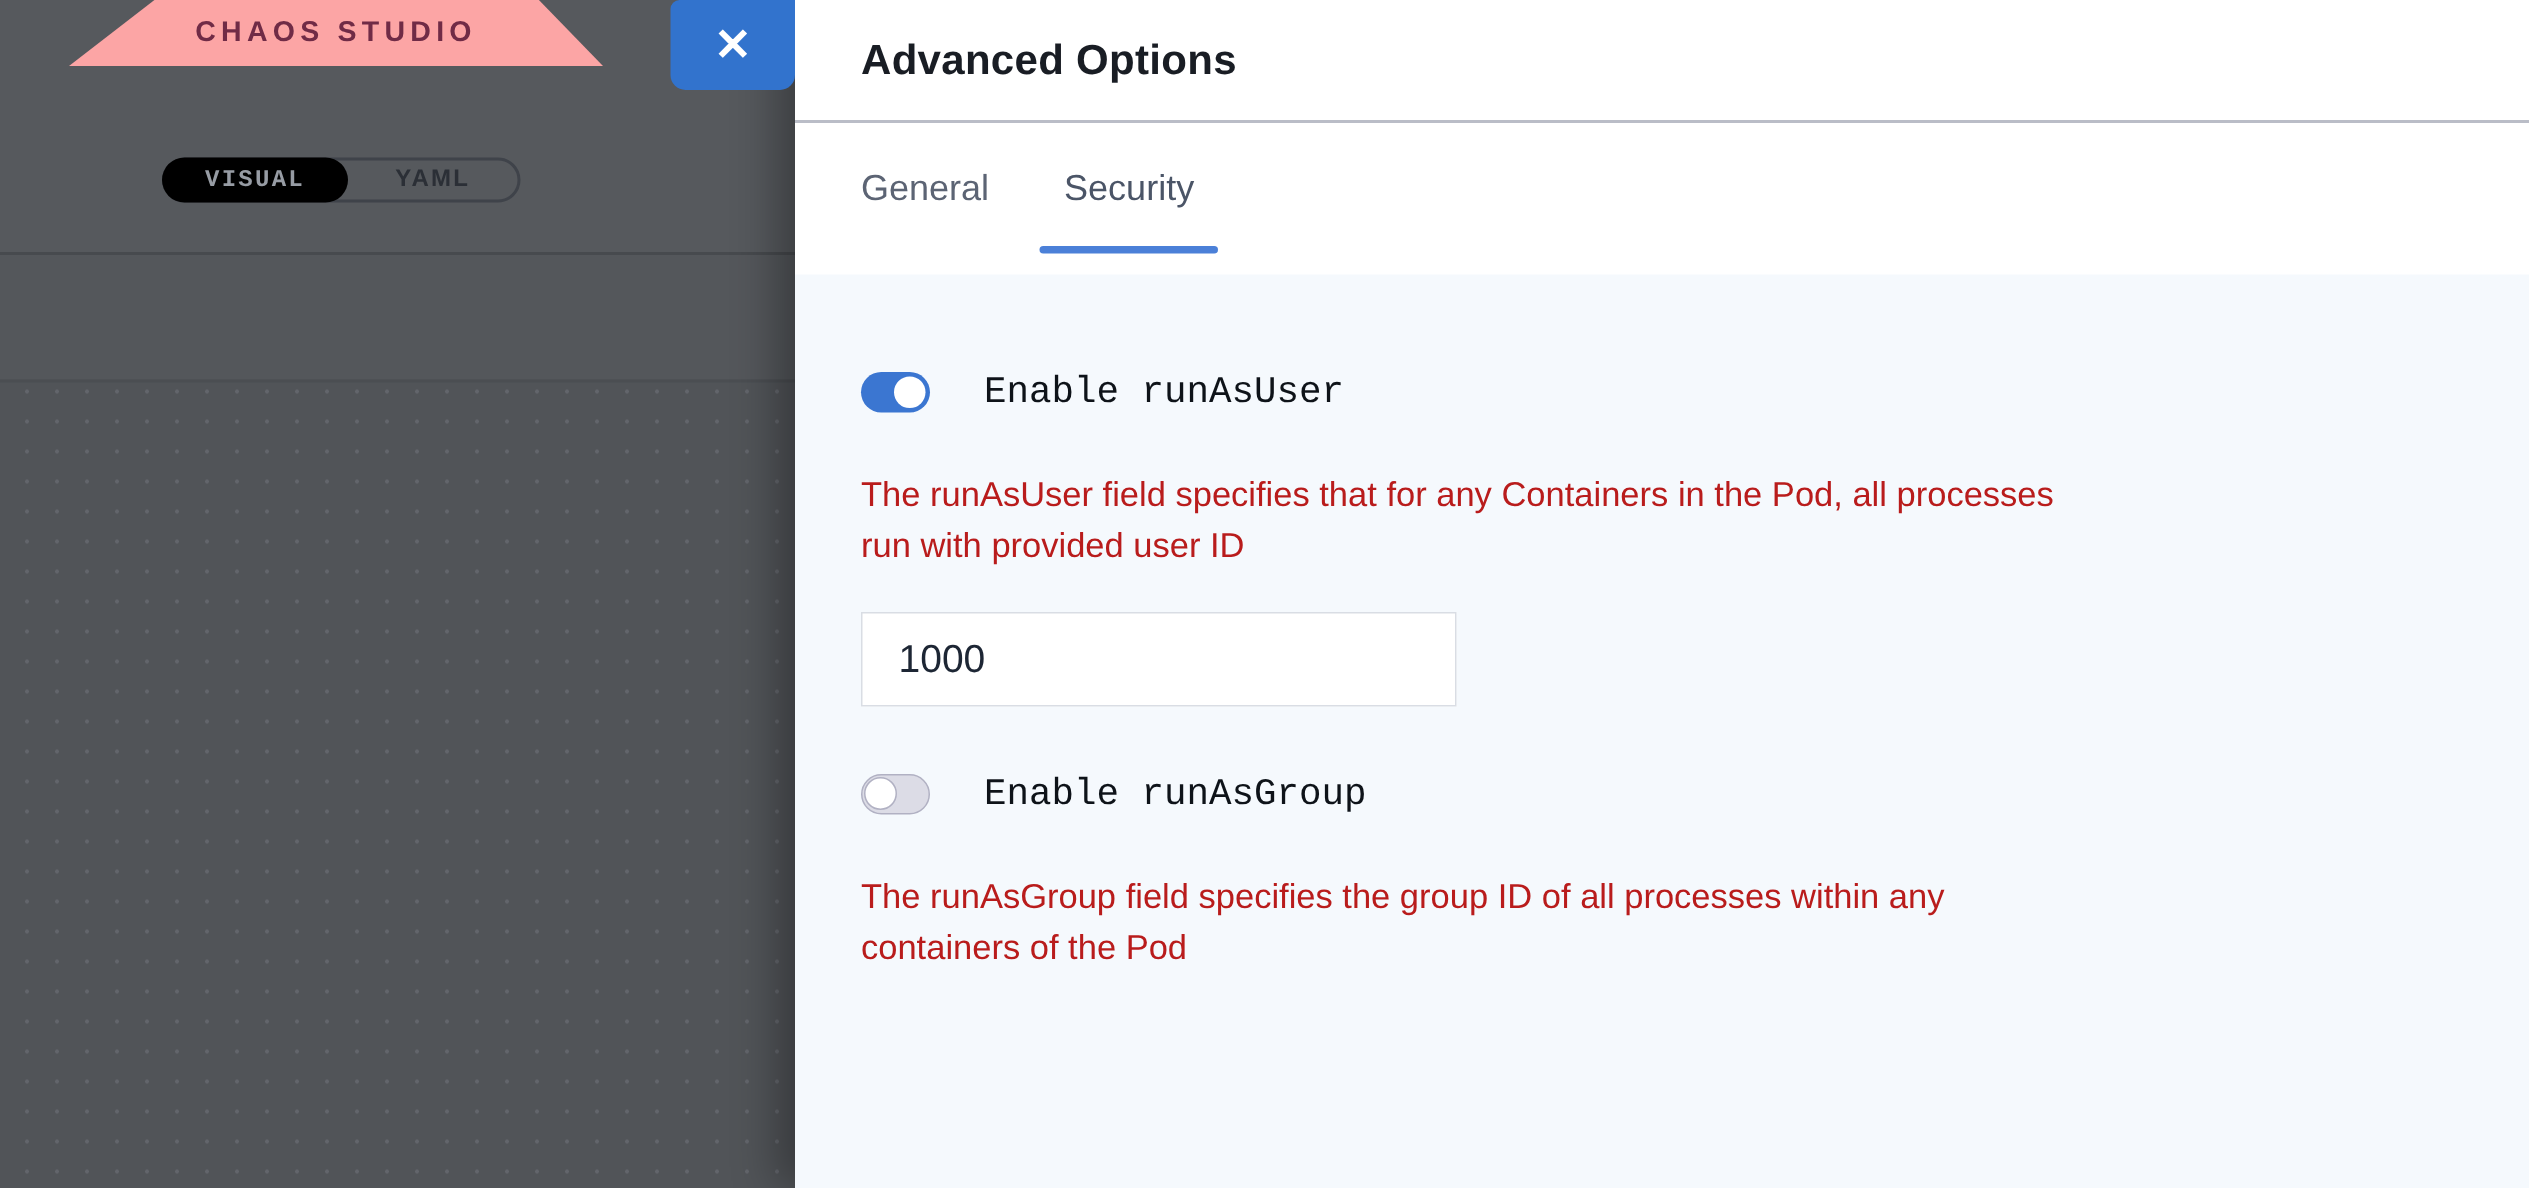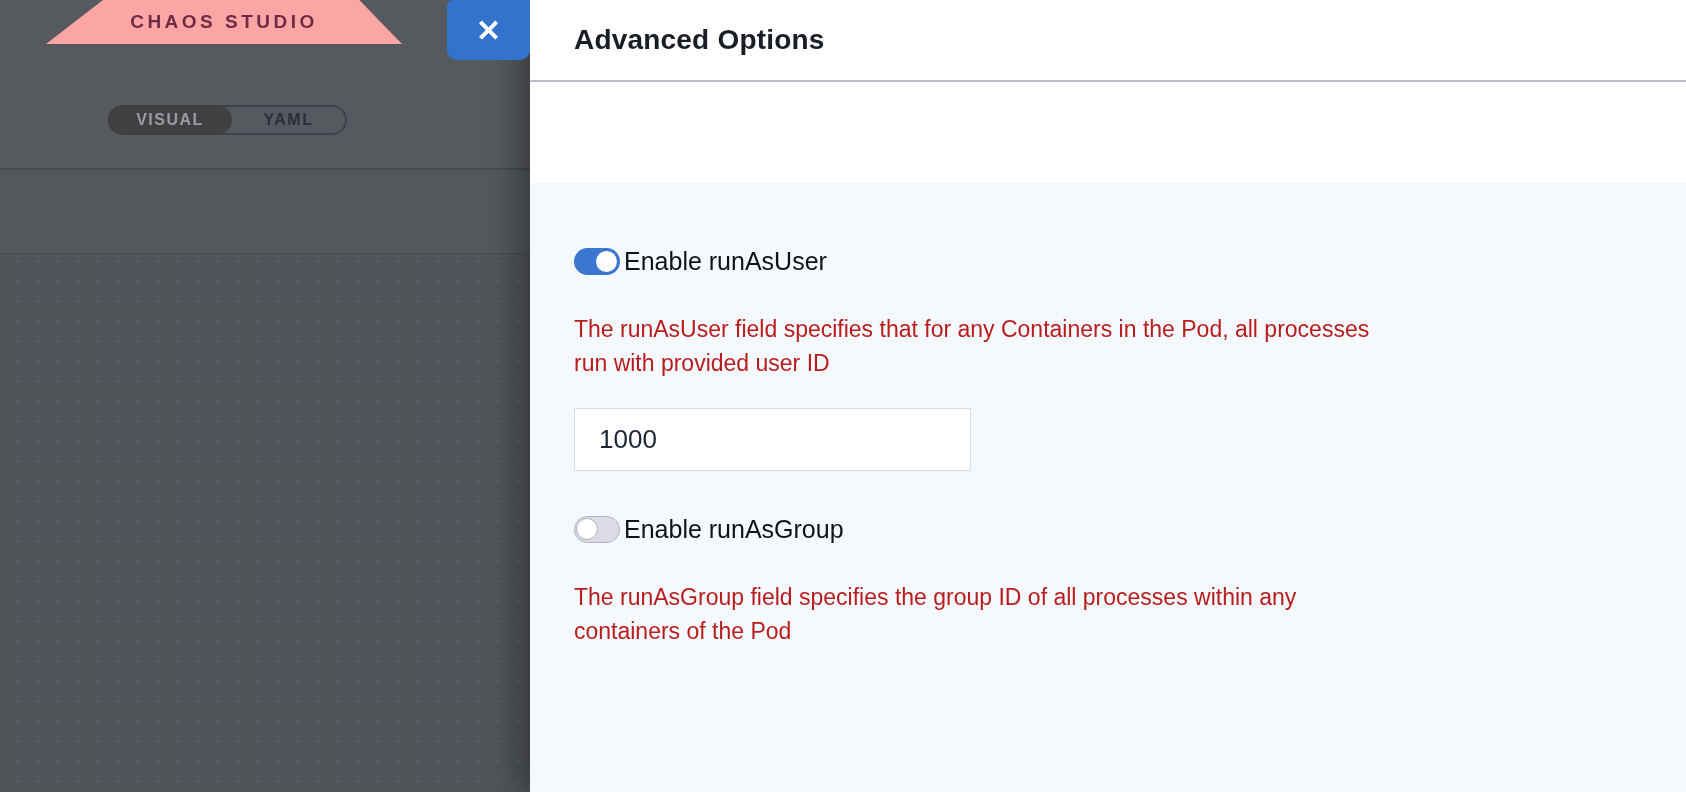--- a/index.html
+++ b/index.html
@@ -27,22 +27,22 @@
   .seg {
     position:absolute; top:105px; left:108px; width:239px; height:30px;
     border:2px solid #3f434a; border-radius:17px; box-sizing:border-box;
     display:flex; align-items:stretch;
   }
   .seg-opt {
     display:flex; align-items:center; justify-content:center;
     font-size:16px; font-weight:700; letter-spacing:1.5px; cursor:pointer;
   }
   .seg-visual {
-    width:124px; margin:-2px 0 -2px -2px; background:#404040;
-    border-radius:17px; color:#979ca4;
+    width:124px; margin:-2px 0 -2px -2px; background:#000000;
+    border-radius:17px; color:#979ca4;font-family:Liberation Mono, monospace;
   }
   .seg-yaml { flex:1; color:#2b2f36; }
   .canvas {
     position:absolute; top:253px; left:0; width:100%; bottom:0;
     background-color:#515458;
     background-image:radial-gradient(circle, #62656b 1.3px, transparent 1.45px);
     background-size:20px 20px; background-position:8px 16px;
     border-top:2px solid #4b4e52; box-sizing:border-box;
   }
 
@@ -90,21 +90,21 @@
   .toggle.on { background:#3b76d1; }
   .toggle.on .knob {
     position:absolute; top:3px; right:3px; width:21px; height:21px;
     border-radius:50%; background:#fff;
   }
   .toggle.off { background:#dcdce6; border:1.5px solid #b1b1c3; }
   .toggle.off .knob {
     position:absolute; top:0.5px; left:0.5px; width:20px; height:20px;
     border-radius:50%; background:#fff; border:1.5px solid #b1b1c3;
   }
-  .toggle-label { margin-left:4px; font-size:25px; color:#0e1319; }
+  .toggle-label { margin-left:36px; font-size:25px; color:#0e1319;font-family:Liberation Mono, monospace; }
   .desc {
     font-size:23px; line-height:34px; color:#b91c1c; white-space:pre-line;
   }
   .field {
     margin-top:28px; display:block; width:397px; height:63px;
     border:1.5px solid #d9dde4; border-radius:0; background:#fff;
     box-sizing:border-box; padding:0 24px; font-size:26px; color:#1d2634;
     font-family:"Liberation Sans", sans-serif; outline:none;
   }
   .row-gap { margin-top:44px; }
@@ -130,20 +130,24 @@
   <div class="drawer">
 
     <div class="close-btn">
       <span>✕</span>
     </div>
 
     <div class="drawer-header">
       <span class="drawer-title">Advanced Options</span>
     </div>
 
+    <div class="tabbar">
+      <div class="tab">General</div>
+      <div class="tab active">Security</div>
+    </div>
 
     <div class="content">
 
       <div class="toggle-row">
         <div class="toggle on">
           <div class="knob"></div>
         </div>
         <span class="toggle-label">Enable runAsUser</span>
       </div>
 

